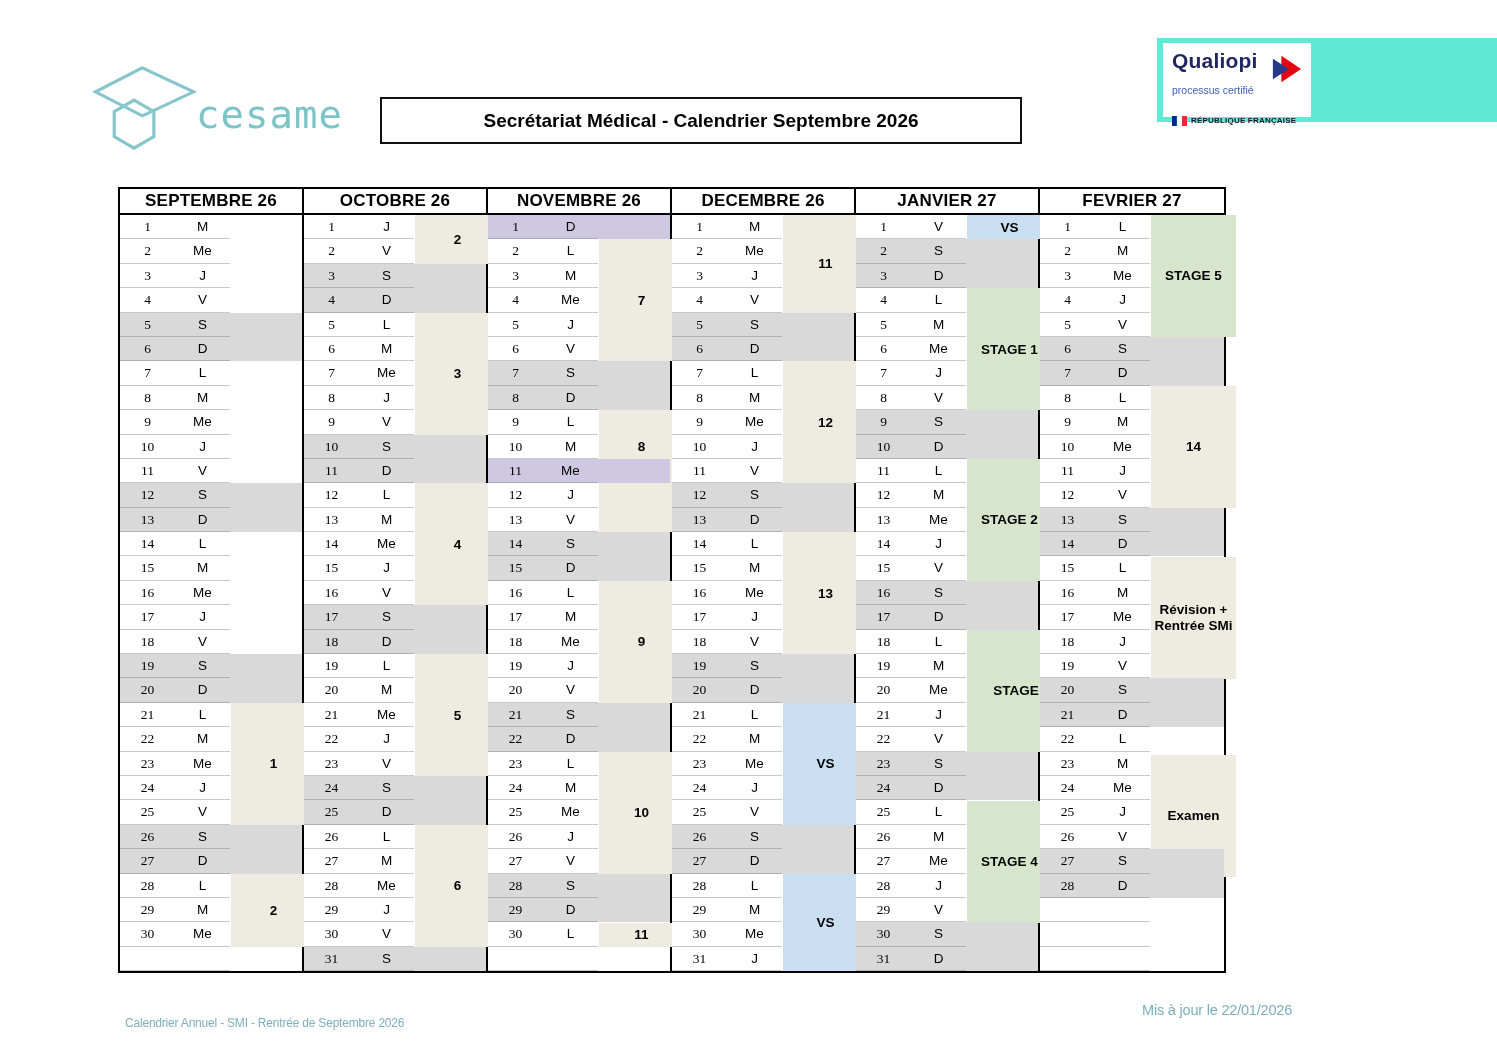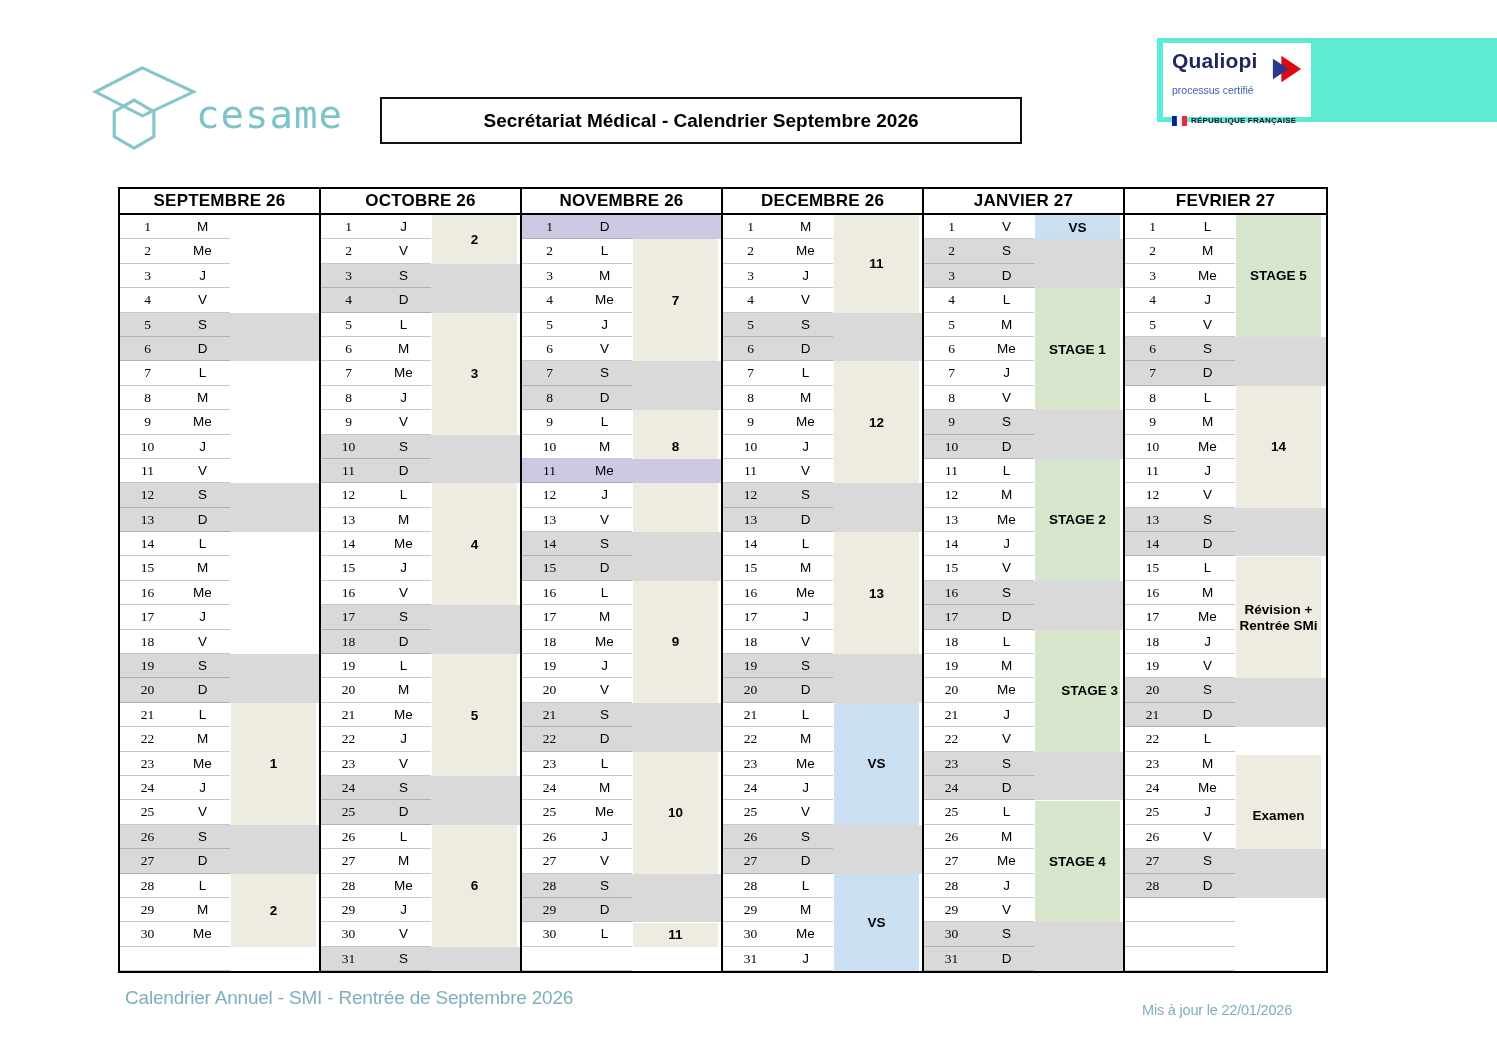--- a/index.html
+++ b/index.html
@@ -22,39 +22,39 @@
   .qualiopi-card{position:absolute;left:6px;top:5px;width:148px;height:74px;background:#fff;padding:7px 9px 5px 9px}
   .q-brand{font-size:21px;font-weight:800;color:var(--qualiopi-navy);letter-spacing:0.2px;line-height:1}
   .q-sub{font-size:10.5px;color:var(--qualiopi-blue);margin-top:14px;line-height:1}
   .q-arrows{position:absolute;right:8px;top:9px}
   .q-republic{display:flex;align-items:flex-start;gap:4px;margin-top:20px}
   .q-republic span{font-size:8px;font-weight:700;color:#14142a;letter-spacing:0.2px}
   .q-note{position:absolute;left:166px;top:19px;width:168px;font-size:8px;line-height:1.5;color:#4f5f6b}
 
   
   .calendar{position:absolute;left:118px;top:187px;display:flex;border:2.5px solid #000;background:#fff}
-  .month-col{width:201px;border-right:2px solid #000}
+  .month-col{width:184px;border-right:2px solid #000}
   .month-col:last-child{border-right:none}
   .month-header{height:26px;border-bottom:2px solid #000;display:flex;align-items:center;justify-content:center;
                 font-size:17px;font-weight:700;letter-spacing:0.2px;background:#fff}
   .month-body{position:relative;height:756.4px;background:#fff}
   .note-block{position:absolute;left:111px;width:85px;display:flex;align-items:center;justify-content:center;z-index:0}
   .note-block.week{background:var(--week-note)}
   .note-block.vs{background:var(--vs)}
   .note-block.stage{background:var(--stage)}
   .note-label{font-size:13.5px;font-weight:700;line-height:1.12;text-align:center;padding:0 2px}
   .day-row{position:relative;z-index:1;height:24.4px;display:flex}
   .day-row.weekend{background:var(--weekend)}
   .day-row.holiday{background:var(--holiday)}
   .cells{width:110px;height:100%;display:flex;border-bottom:1px solid rgba(110,116,122,0.40)}
   .day-num{width:55px;text-align:center;font-family:"Liberation Serif",serif;font-size:13.5px;line-height:23.5px}
   .day-letter{width:55px;text-align:center;font-size:13.5px;line-height:23.5px}
 
   
-  .footer-left{position:absolute;left:125px;top:987px;font-size:19px;letter-spacing:-0.2px;color:var(--footer-teal)}
+  .footer-left{position:absolute;left:125px;top:1016px;font-size:12px;letter-spacing:-0.2px;color:var(--footer-teal)}
   .footer-right{position:absolute;right:205px;top:1002px;font-size:14.5px;letter-spacing:-0.2px;color:var(--footer-teal)}
 </style>
 </head>
 <body>
 
 <div class="page">
 
   <svg class="logo-shapes" width="120" height="100" viewBox="0 0 115 95">
     <polygon points="55,9 104,32 55,55 10,32" fill="none" stroke="#86c6ca" stroke-width="3" stroke-linejoin="miter"></polygon>
     <polygon points="47,40 66,51 66,75 47,86 28,75 28,51" fill="none" stroke="#86c6ca" stroke-width="3" stroke-linejoin="miter"></polygon>

